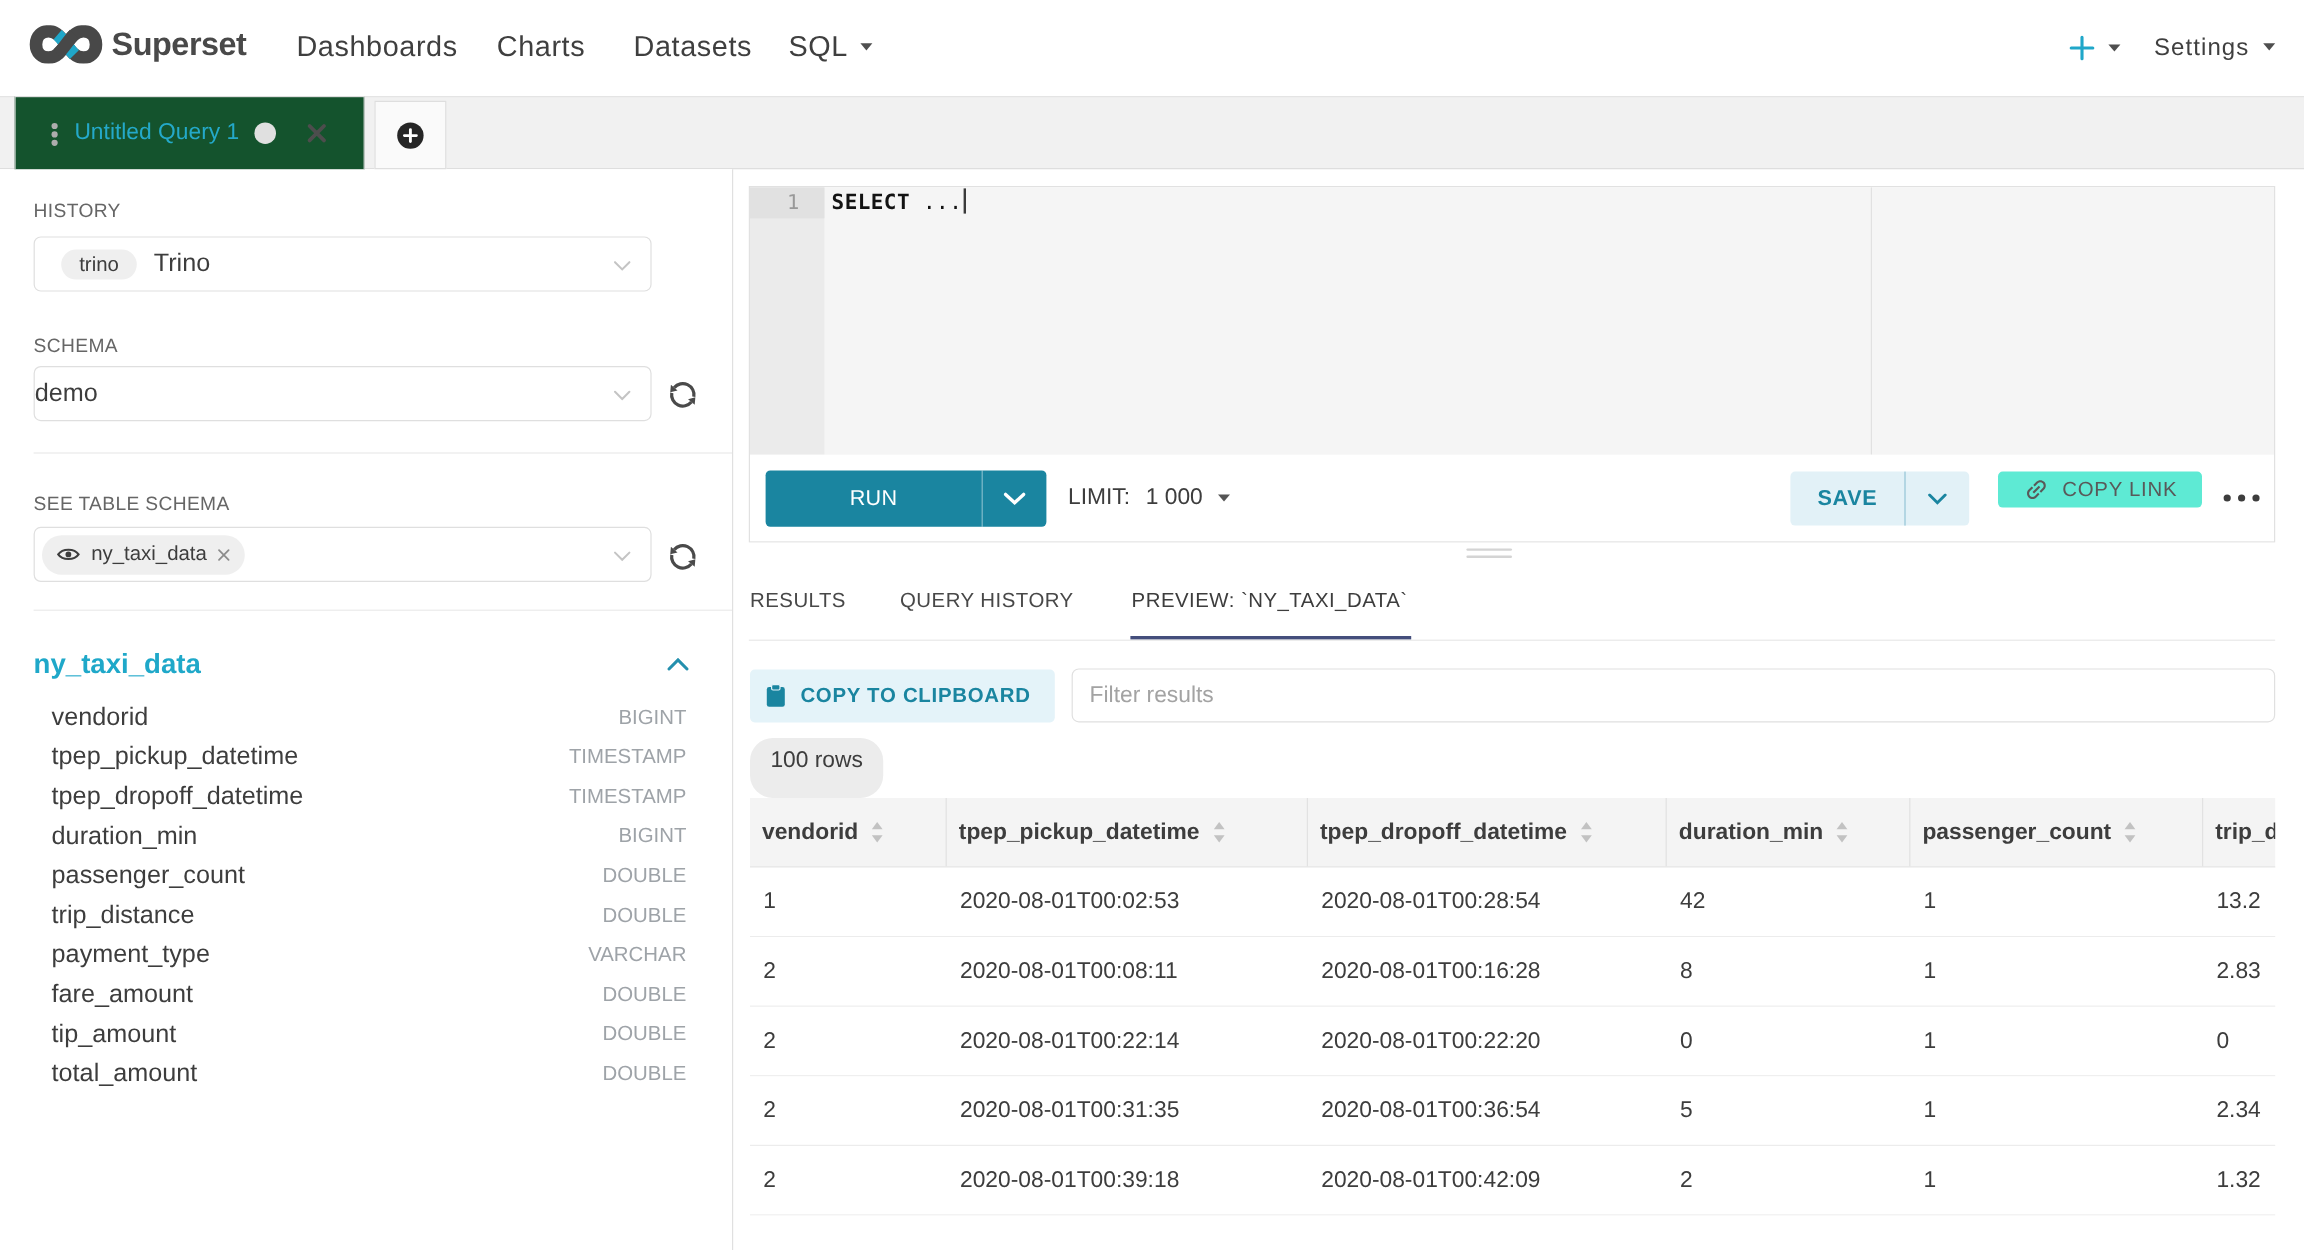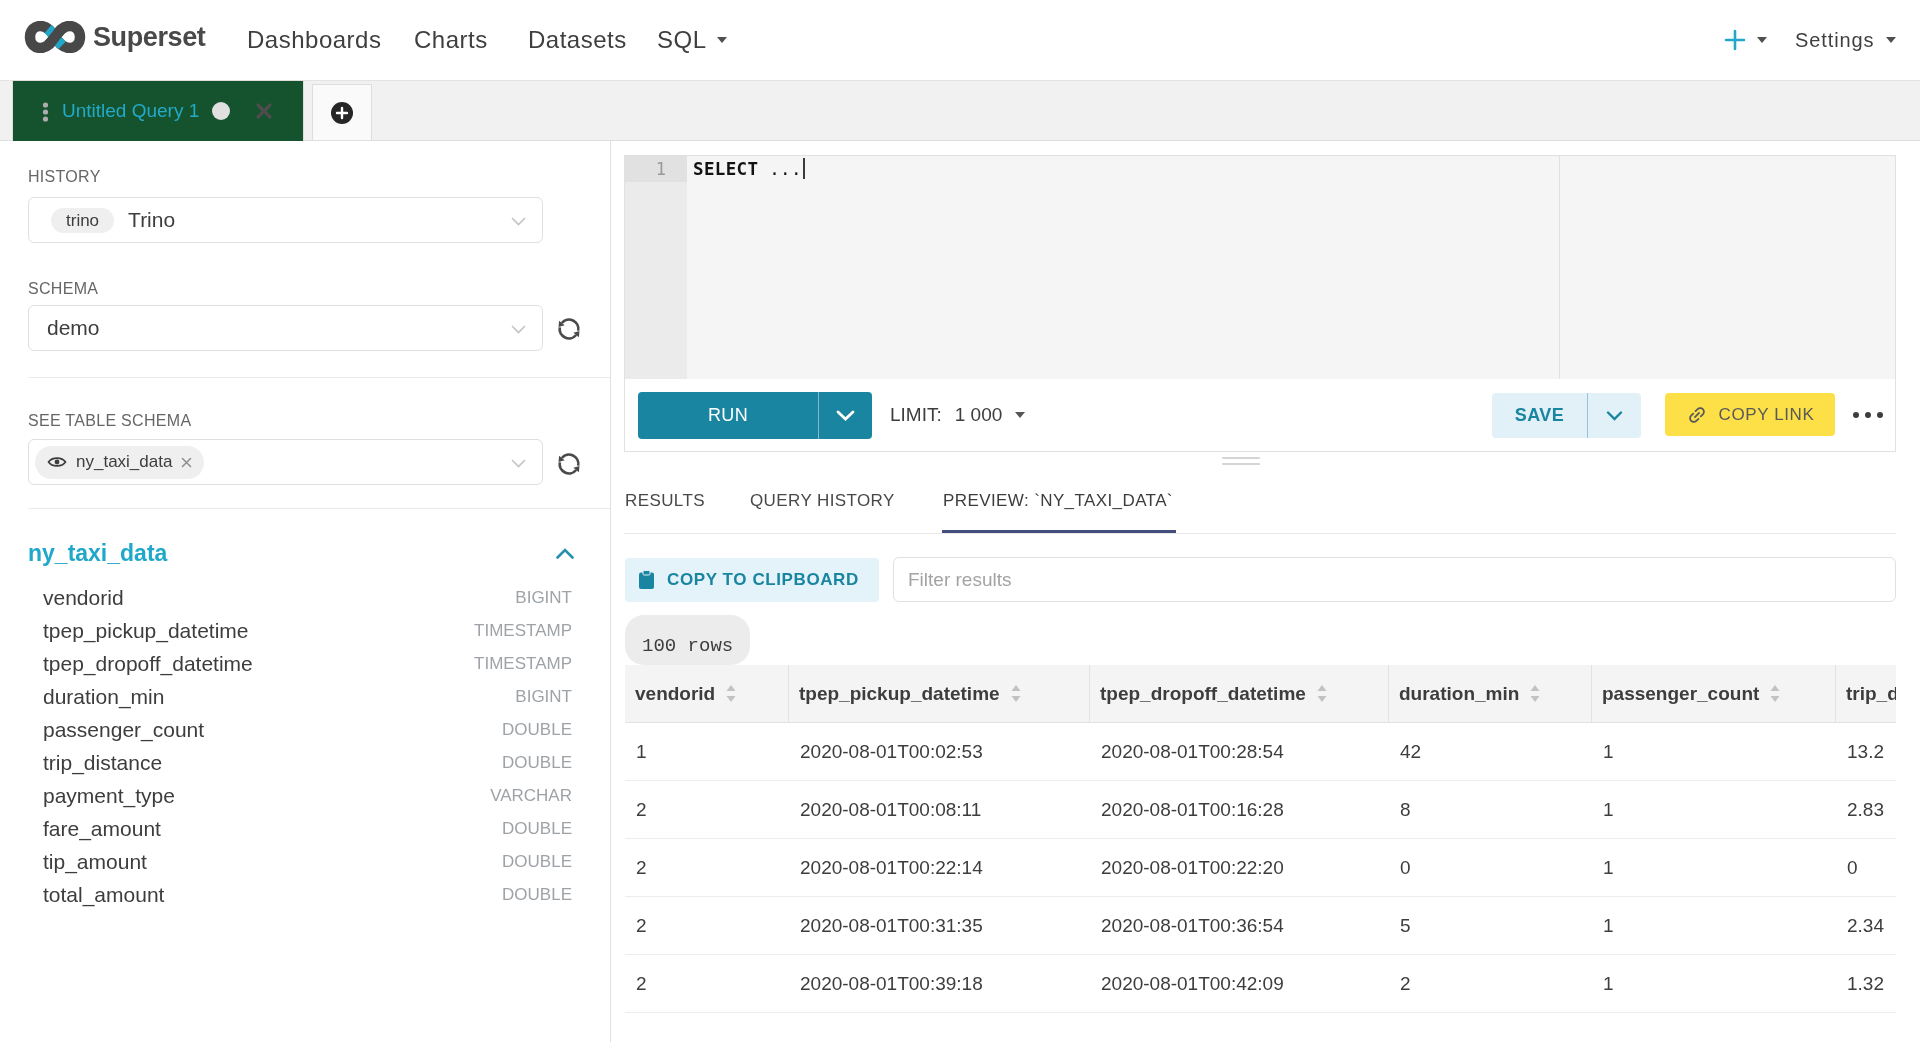--- a/index.html
+++ b/index.html
@@ -35,21 +35,21 @@
   
   #left-panel { position:absolute; left:0; top:141px; width:611px; height:901px; background:#fff; border-right:1px solid #e0e0e0; }
   .panel-label { position:absolute; left:28px; font-size:16px; color:#666; letter-spacing:0.3px; }
   .select-box { position:absolute; left:28px; width:515px; height:46px; border:1px solid #dfdfdf; border-radius:6px; background:#fff; display:flex; align-items:center; cursor:pointer; }
   .select-chevron { position:absolute; right:16px; top:19px; }
   .mini-pill { background:#efefef; border-radius:13px; height:25px; line-height:25px; padding:0 15px; font-size:17px; color:#3d3d3d; }
   #db-label { top:27px; }
   #db-select { top:56px; padding-left:22px; }
   #db-select .value { margin-left:14px; font-size:21px; color:#3d3d3d; }
   #schema-label { top:139px; }
-  #schema-select { top:164px; padding-left:18px; }
+  #schema-select { top:164px; }
   #schema-select .value { font-size:21px; color:#3d3d3d; }
   .refresh-btn { position:absolute; left:555px; width:28px; height:28px; cursor:pointer; }
   #schema-refresh { top:174px; }
   .panel-divider { position:absolute; left:28px; width:582px; height:1px; background:#eaeaea; }
   #divider-1 { top:236px; }
   #table-label { top:271px; }
   #table-select { top:298px; padding-left:6px; }
   .table-pill { background:#efefef; border-radius:17px; height:33px; padding:0 12px; display:flex; align-items:center; gap:9px; font-size:17px; color:#3d3d3d; }
   #table-refresh { top:309px; }
   #divider-2 { top:367px; }
@@ -74,39 +74,39 @@
   #run-btn { position:absolute; left:13px; top:13px; width:234px; height:47px; background:#1a85a0; border-radius:4px; display:flex; cursor:pointer; }
   #run-btn .main { width:181px; display:flex; align-items:center; justify-content:center; color:#fff; font-size:18px; letter-spacing:0.3px; border-right:1px solid rgba(255,255,255,0.45); }
   #run-btn .arrow { flex:1; display:flex; align-items:center; justify-content:center; }
   #limit-wrap { position:absolute; left:265px; top:0; height:72px; display:flex; align-items:center; cursor:pointer; }
   #limit-label { font-size:19px; color:#3d3d3d; }
   #limit-value { margin-left:13px; font-size:19px; color:#3d3d3d;text-align:right; }
   #limit-caret { margin-left:13px; }
   #save-btn { position:absolute; left:867px; top:14px; width:149px; height:45px; background:#e2f1f7; border-radius:4px; display:flex; cursor:pointer; }
   #save-btn .main { width:96px; display:flex; align-items:center; justify-content:center; color:#1a85a0; font-size:18px; font-weight:bold; letter-spacing:0.5px; border-right:1px solid #94c4d6; }
   #save-btn .arrow { flex:1; display:flex; align-items:center; justify-content:center; }
-  #copy-link-btn { position:absolute; left:1040px; top:14px; width:170px; height:43px; background:#fde047; border-radius:4px; display:flex; align-items:center; justify-content:center; gap:11px; color:#595959; font-size:17px; letter-spacing:0.6px; cursor:pointer; }
+  #copy-link-btn { position:absolute; left:1040px; top:14px; width:170px; height:30px; background:#5eead4; border-radius:4px; display:flex; align-items:center; justify-content:center; gap:11px; color:#595959; font-size:17px; letter-spacing:0.6px; cursor:pointer; }
   #more-menu { position:absolute; left:1227px; top:29px; width:32px; height:14px; display:flex; align-items:center; cursor:pointer; }
 
   
   .drag-line { position:absolute; width:38px; height:2px; background:#d4d4d4; border-radius:1px; left:1222px; }
 
   
   .south-tab { position:absolute; top:491px; font-size:17px; letter-spacing:0.4px; color:#484848; cursor:pointer; white-space:nowrap; }
   #tab-results { left:625px; }
   #tab-history { left:750px; }
   #tab-preview { left:943px; color:#3d3d3d; }
   #ink-bar { position:absolute; left:942px; top:530px; width:234px; height:3px; background:#444e7c; }
   #south-tabs-border { position:absolute; left:624px; top:533px; width:1272px; height:1px; background:#e8e8e8; }
   #copy-clipboard-btn { position:absolute; left:625px; top:558px; width:254px; height:44px; background:#e4f3f9; border-radius:4px; display:flex; align-items:center; cursor:pointer; }
   #copy-clipboard-btn svg { margin-left:13px; }
   #copy-clipboard-btn span { margin-left:12px; font-size:17px; font-weight:bold; letter-spacing:0.6px; color:#1a85a0; }
   #filter-input { position:absolute; left:893px; top:557px; width:1003px; height:45px; border:1px solid #e0e0e0; border-radius:6px; padding:0 14px; font-size:19px; color:#3d3d3d; font-family:"Liberation Sans", sans-serif; outline:none; }
   #filter-input::placeholder { color:#a3a3a3; }
-  #row-count-pill { position:absolute; left:625px; top:615px; height:50px; line-height:38px; border-radius:19px; background:#ececec; padding:12px 17px; font-size:19px; color:#3d3d3d;font-family:Liberation Mono, monospace; }
+  #row-count-pill { position:absolute; left:625px; top:615px; height:50px; line-height:38px; border-radius:19px; background:#ececec; padding:0 17px; font-size:19px; color:#3d3d3d; }
 
   
   #results-table { position:absolute; left:625px; top:665px; width:1271px; overflow:hidden; }
   .tr { display:flex; width:1440px; }
   .tr.head { background:#f4f4f4; height:58px; border-bottom:1px solid #e2e2e2; }
   .tr.body-row { height:58px; border-bottom:1px solid #ececec; background:#fff; }
   .td { flex:none; display:flex; align-items:center; padding-left:11px; font-size:19px; color:#3d3d3d; overflow:hidden; }
   .head .td { font-weight:bold; border-right:1px solid #e2e2e2; padding-left:10px; }
   .head .td:last-child { border-right:none; }
   .c0 { width:164px; } .c1 { width:301px; } .c2 { width:299px; } .c3 { width:203px; } .c4 { width:244px; } .c5 { width:229px; }

